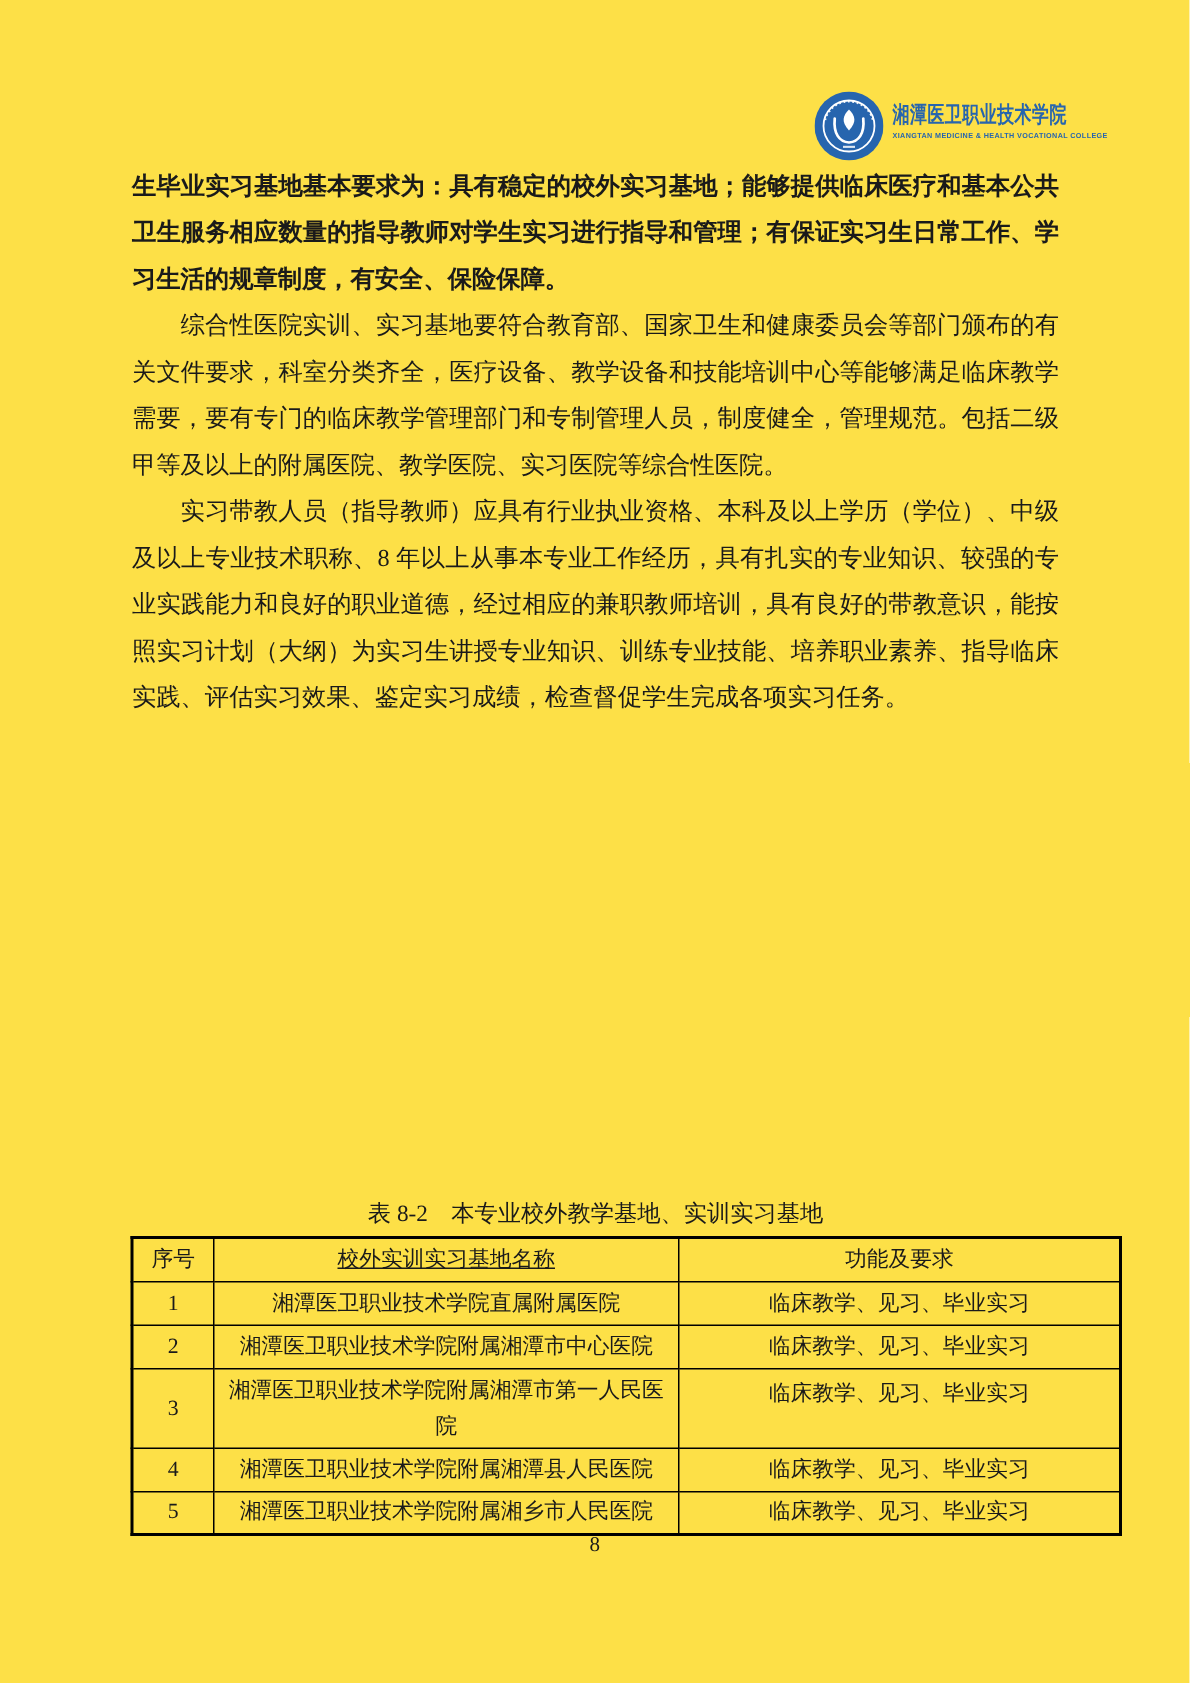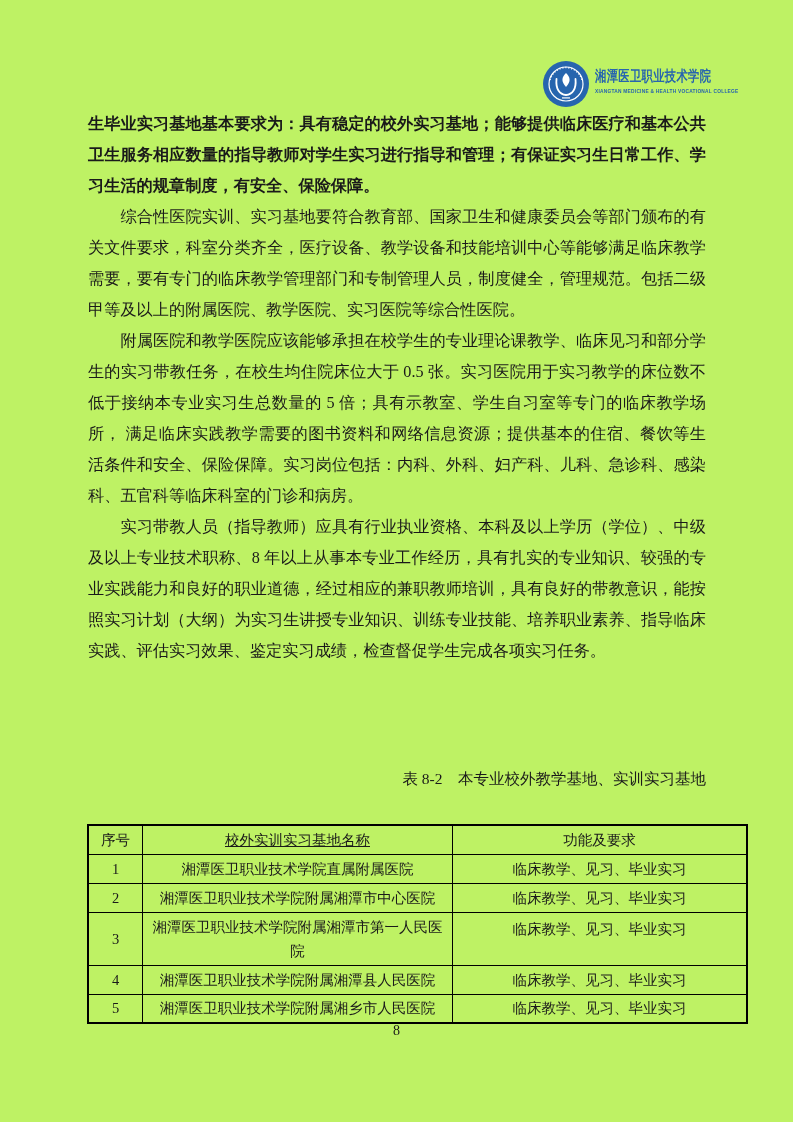--- a/index.html
+++ b/index.html
@@ -1,17 +1,17 @@
 <!DOCTYPE html>
 <html><head>
 <meta charset="utf-8">
 <style>
   html,body{margin:0;padding:0;background:#ffffff;}
   .page{
-    position:relative;width:793px;height:1122px;background:#bef264;
+    position:relative;width:793px;height:1122px;background:#fde047;
     font-family:"Liberation Serif","DejaVu Serif",serif;color:#1a1a1a;overflow:hidden;
   }
 
   
   .logo{position:absolute;left:543px;top:61px;display:flex;align-items:flex-start;}
   .emblem{width:46px;height:46px;flex:0 0 auto;}
   .logo-text{margin-left:6px;margin-top:6px;}
   .logo-zh{
     font-size:15px;font-weight:bold;color:#2765ae;white-space:nowrap;
     transform:scaleX(0.75);transform-origin:left top;letter-spacing:0.5px;
@@ -23,21 +23,21 @@
 
   
   .content{
     position:absolute;left:88px;top:109px;width:618px;
     font-size:16.2px;line-height:31px;text-align:justify;
   }
   .content p{margin:0;text-indent:2em;}
   .content p.first{text-indent:0;font-weight:bold;}
 
   
-  .caption{position:absolute;left:88px;top:769px;width:618px;text-align:right;font-size:15.5px;}
+  .caption{position:absolute;left:88px;top:799px;width:618px;text-align:center;font-size:15.5px;}
   .bases-table{
     position:absolute;left:87px;top:824px;width:619px;
     border-collapse:collapse;table-layout:fixed;border:2px solid #000;
   }
   .bases-table th,.bases-table td{
     border:1px solid #000;font-weight:normal;font-size:14.5px;
     text-align:center;vertical-align:middle;line-height:24px;padding:1px 6px;
   }
   .col-no{width:41px;margin-left:16px;} .col-name{width:297px;text-decoration:underline;} .col-func{width:281px;margin-top:34px;}
   tr.h-header{height:29px;} tr.h-single{height:29px;} tr.h-double{height:53px;}
@@ -64,21 +64,20 @@
     </span>
     <span class="logo-text">
       <span class="logo-zh" style="display:block">湘潭医卫职业技术学院</span>
       <span class="logo-en" style="display:block">XIANGTAN MEDICINE &amp; HEALTH VOCATIONAL COLLEGE</span>
     </span>
   </div>
 
   <div class="content">
     <p class="first">生毕业实习基地基本要求为：具有稳定的校外实习基地；能够提供临床医疗和基本公共卫生服务相应数量的指导教师对学生实习进行指导和管理；有保证实习生日常工作、学习生活的规章制度，有安全、保险保障。</p>
     <p>综合性医院实训、实习基地要符合教育部、国家卫生和健康委员会等部门颁布的有关文件要求，科室分类齐全，医疗设备、教学设备和技能培训中心等能够满足临床教学需要，要有专门的临床教学管理部门和专制管理人员，制度健全，管理规范。包括二级甲等及以上的附属医院、教学医院、实习医院等综合性医院。</p>
-    <p>附属医院和教学医院应该能够承担在校学生的专业理论课教学、临床见习和部分学生的实习带教任务，在校生均住院床位大于 0.5 张。实习医院用于实习教学的床位数不低于接纳本专业实习生总数量的 5 倍；具有示教室、学生自习室等专门的临床教学场所， 满足临床实践教学需要的图书资料和网络信息资源；提供基本的住宿、餐饮等生活条件和安全、保险保障。实习岗位包括：内科、外科、妇产科、儿科、急诊科、感染科、五官科等临床科室的门诊和病房。</p>
     <p>实习带教人员（指导教师）应具有行业执业资格、本科及以上学历（学位）、中级及以上专业技术职称、8 年以上从事本专业工作经历，具有扎实的专业知识、较强的专业实践能力和良好的职业道德，经过相应的兼职教师培训，具有良好的带教意识，能按照实习计划（大纲）为实习生讲授专业知识、训练专业技能、培养职业素养、指导临床实践、评估实习效果、鉴定实习成绩，检查督促学生完成各项实习任务。</p>
   </div>
 
   <div class="caption">表 8-2　本专业校外教学基地、实训实习基地</div>
 
   <table class="bases-table">
     <thead>
       <tr class="h-header">
         <th class="col-no">序号</th>
         <th class="col-name">校外实训实习基地名称</th>

